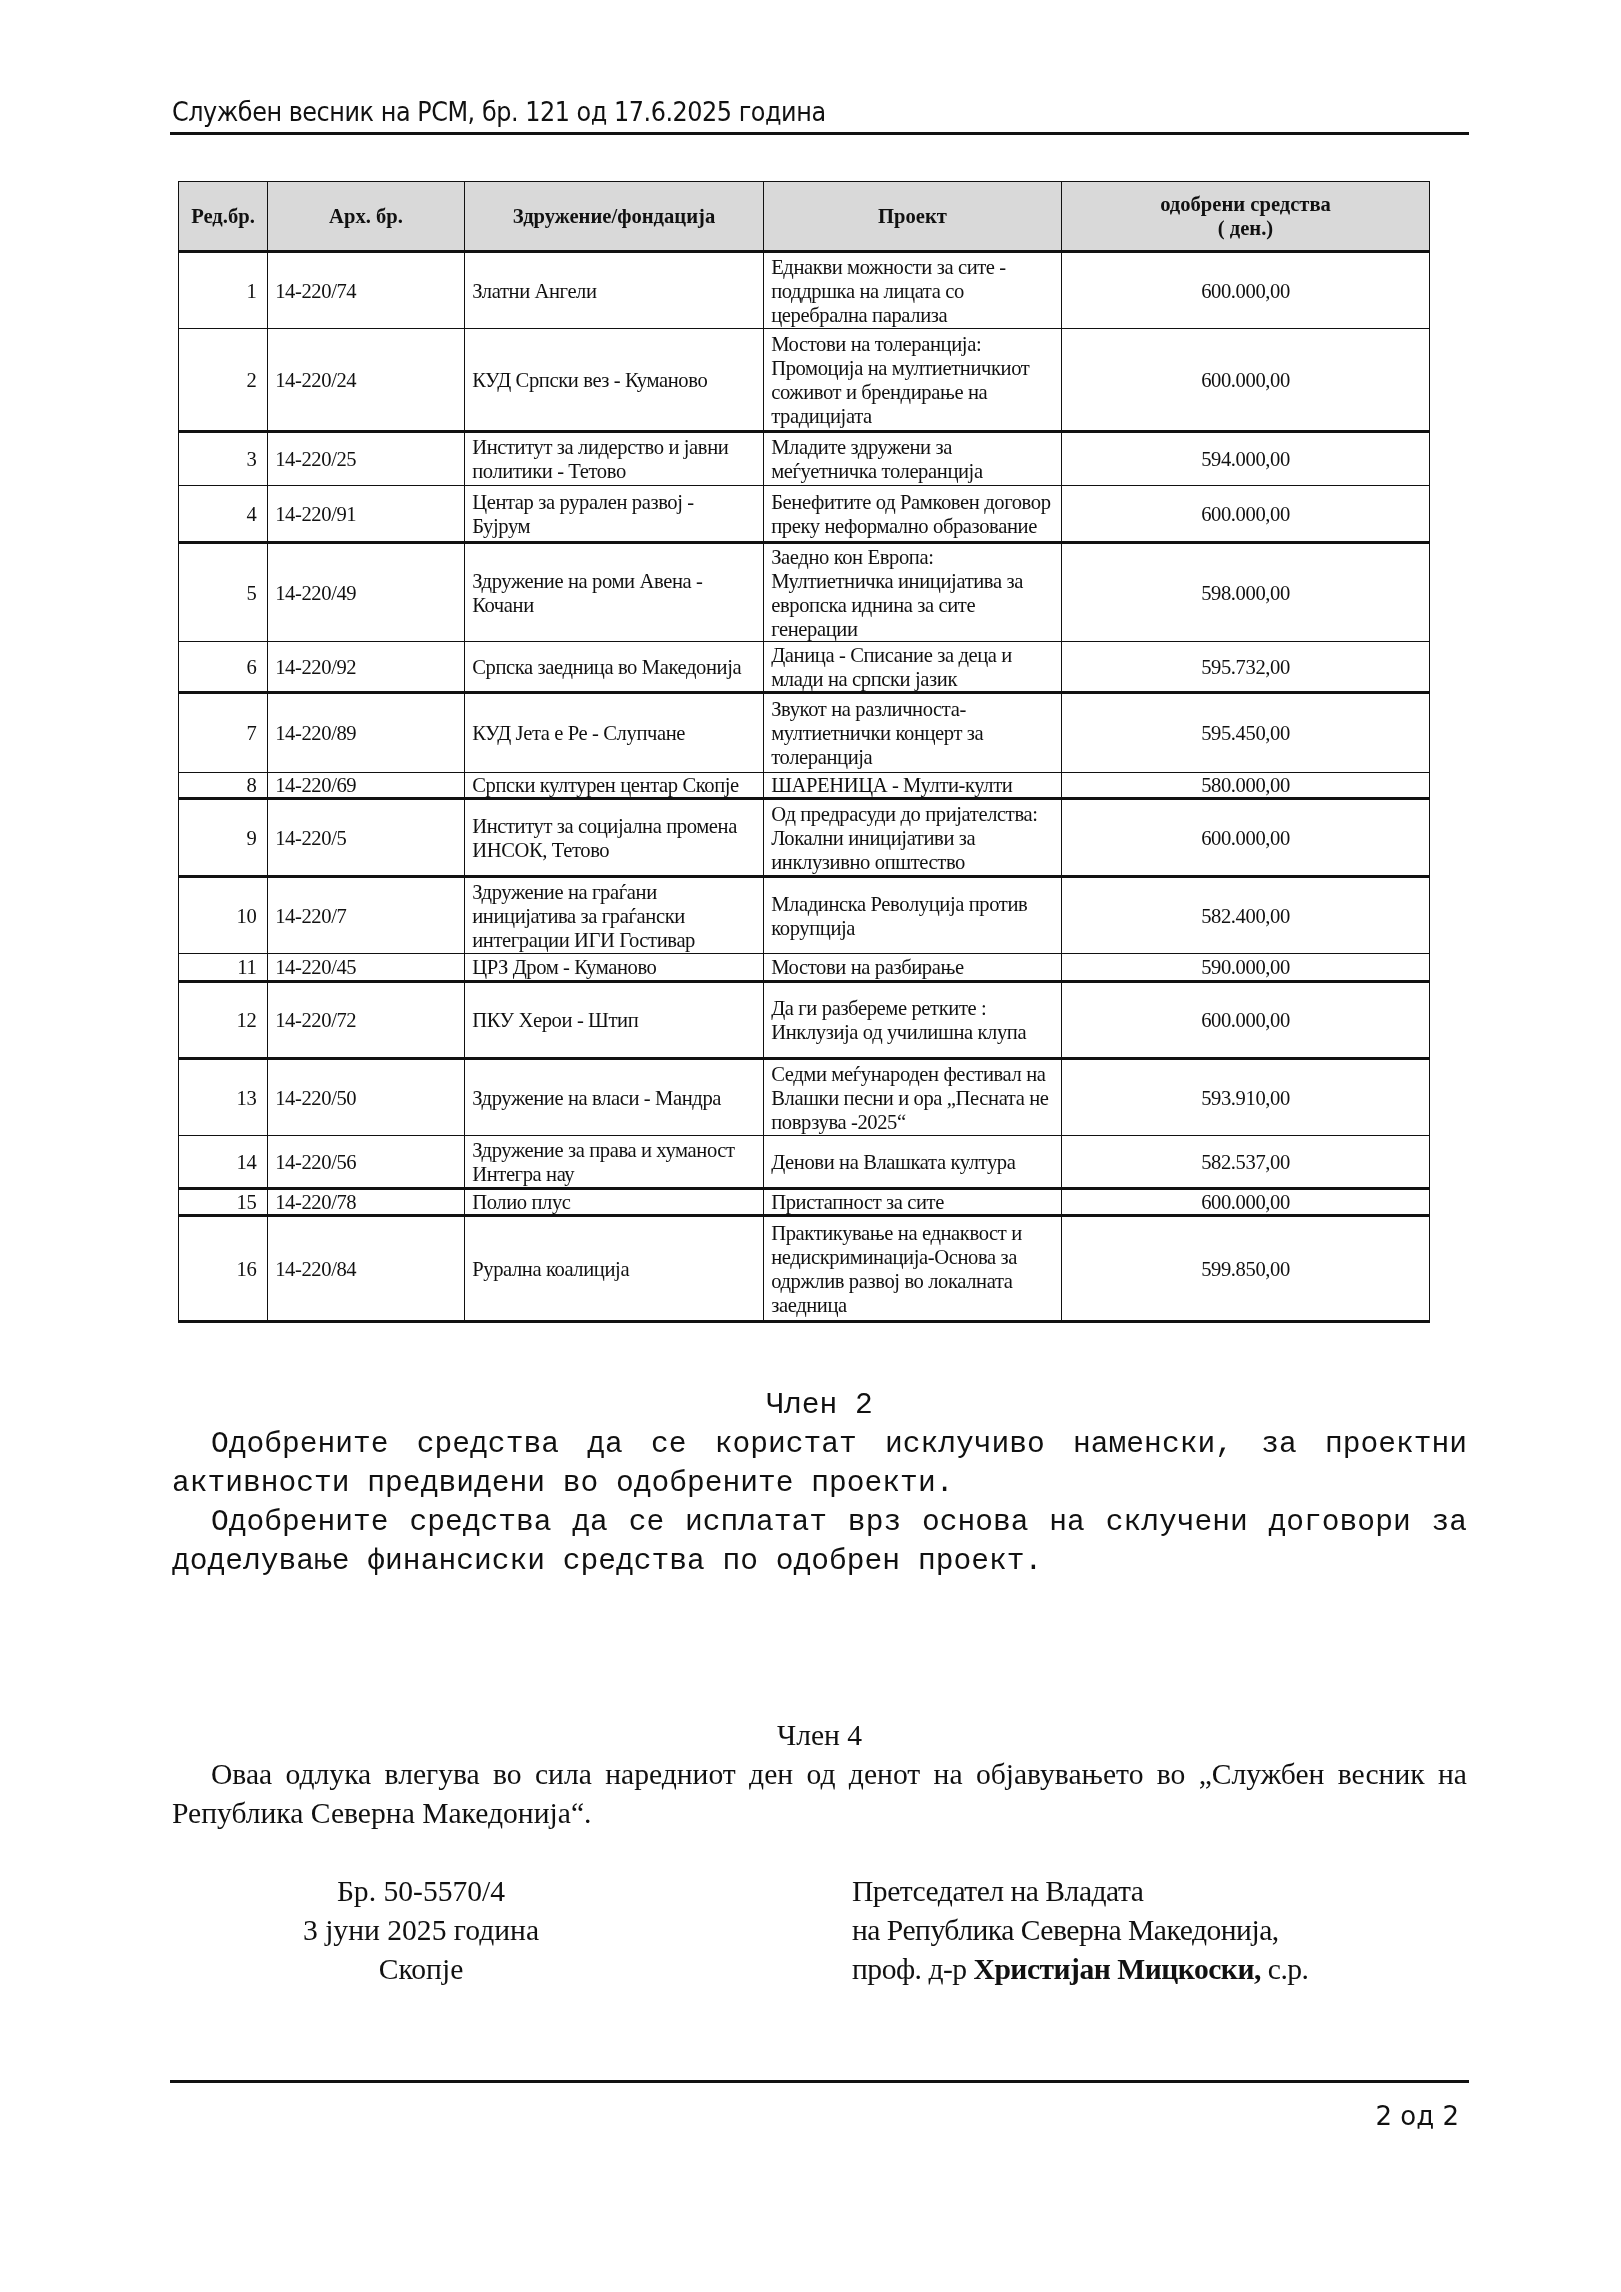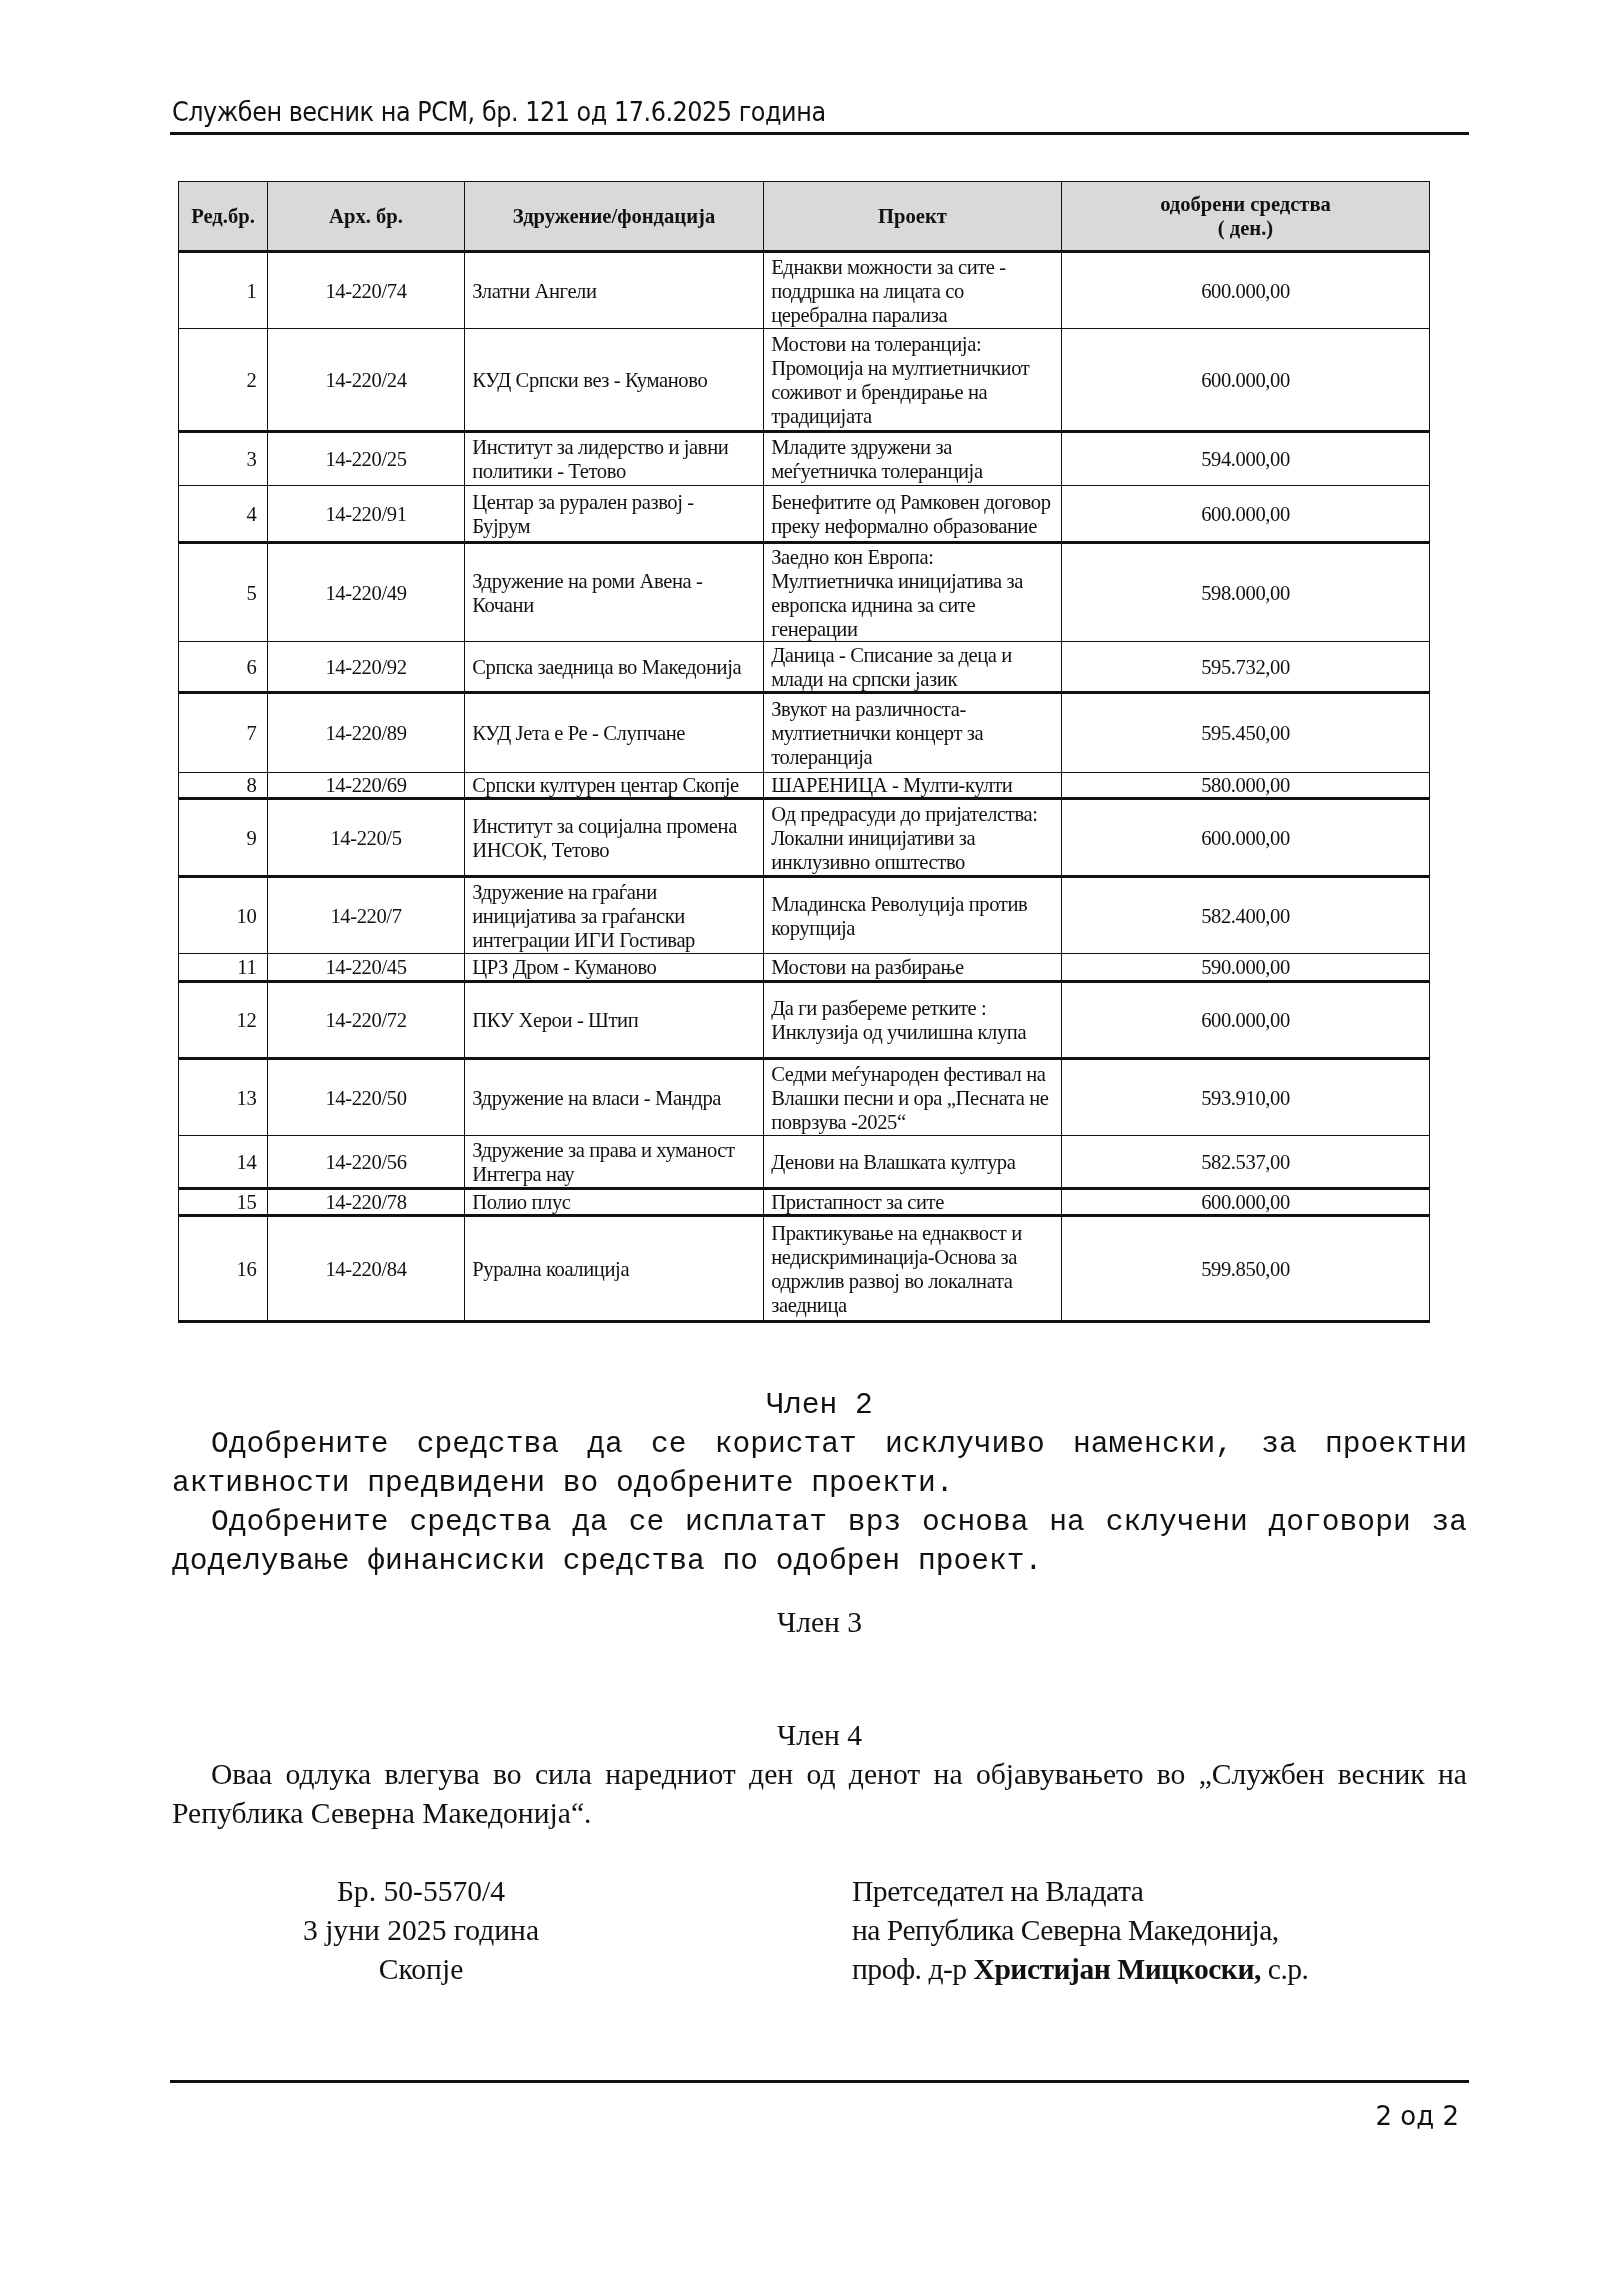--- a/index.html
+++ b/index.html
@@ -21,21 +21,21 @@
     font-size: 20.6px; line-height: 24px;
   }
   .grants-table th, .grants-table td {
     border: 1.8px solid #111; padding: 0 7.2px; vertical-align: middle;
   }
   .grants-table thead th {
     background: #d9d9d9; font-weight: bold; height: 68px; text-align: center;
     border-bottom: 3.6px solid #111;
   }
   .grants-table td.num { text-align: right; padding-right: 10.7px; }
-  .grants-table td.arch { text-align: center; }
+  .grants-table td.arch { }
   .grants-table td.amount { text-align: center; }
   .grants-table tbody tr.thick td { border-top: 3.6px solid #111; }
   .grants-table tbody tr:last-child td { border-bottom: 3.6px solid #111; }
   .hdr-line { display: block; }
   .cell-text { letter-spacing: -0.4px; }
 
   .article {
     position: absolute; left: 172px; width: 1295px;
     font-size: 29.6px; line-height: 39px; text-align: justify;
   }
@@ -202,21 +202,20 @@
     </tbody>
 </table>
 
 <div class="article art2 serif">
   <span class="title">Член 2</span>
   <span class="para">Одобрените средства да се користат исклучиво наменски, за проектни активности предвидени во одобрените проекти.</span>
   <span class="para">Одобрените средства да се исплатат врз основа на склучени договори за доделување финансиски средства по одобрен проект.</span>
 </div>
 
 <div class="article art3 serif">
-  <span class="title">Член 3</span>
 </div>
 
 <div class="article art4 serif">
   <span class="title">Член 4</span>
   <span class="para">Оваа одлука влегува во сила наредниот ден од денот на објавувањето во „Службен весник на Република Северна Македонија“.</span>
 </div>
 
 <div class="signature-left serif">
   <span>Бр. 50-5570/4</span>
   <span>3  јуни 2025 година</span>

